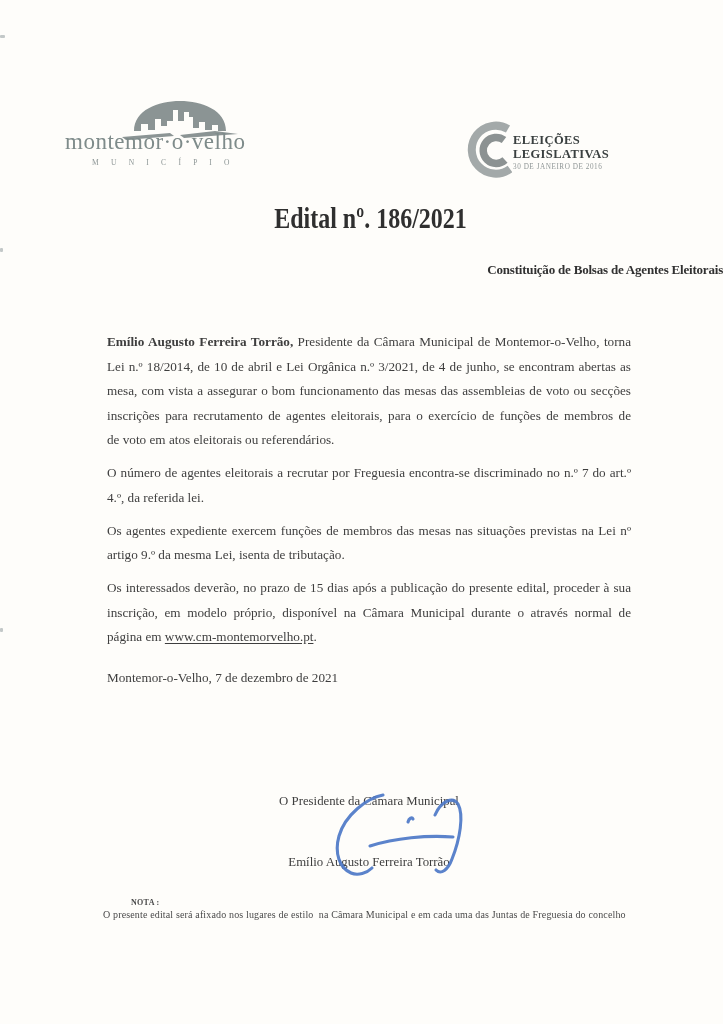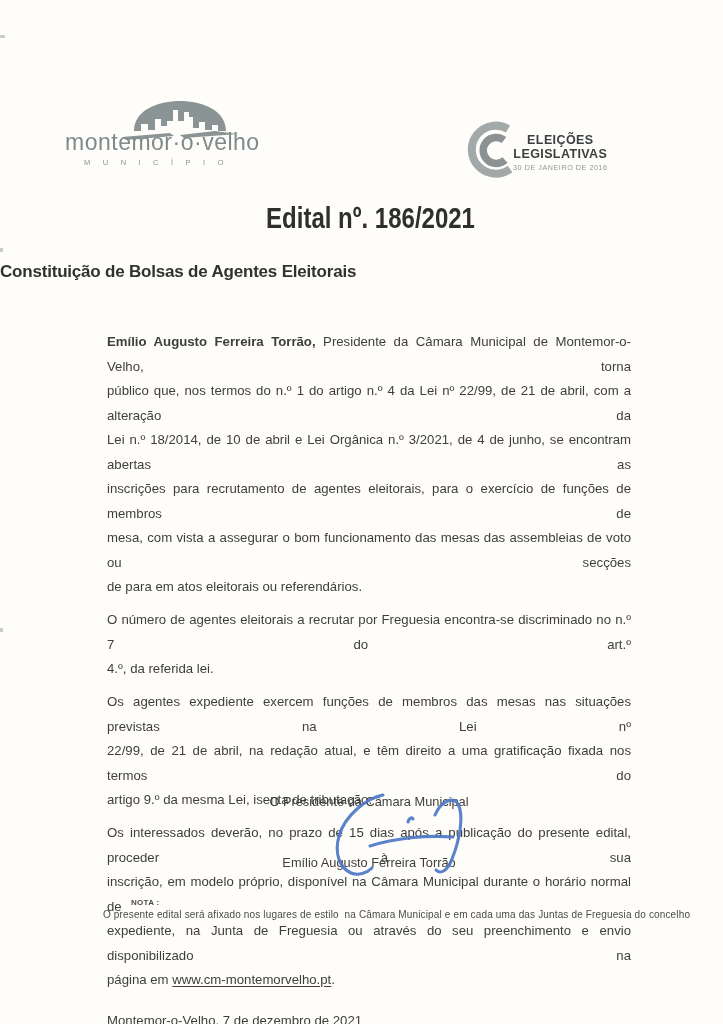--- a/index.html
+++ b/index.html
@@ -1,40 +1,40 @@
 <!DOCTYPE html>
 <html><head>
 <meta charset="utf-8">
 <style>
   html,body{margin:0;padding:0;}
   body{width:723px;height:1024px;background:#fefdfa;font-family:"Liberation Sans",sans-serif;}
-  .page{position:relative;width:723px;height:1024px;background:#fefdfa;overflow:hidden;color:#3e3e3e;}
+  .page{position:relative;width:723px;height:1024px;background:#fefdfa;overflow:hidden;color:#3e3e3e;font-family:Liberation Serif, serif;}
 
   
   .edge-mark{position:absolute;background:#c3c8c8;border-radius:1px;}
   .m1{left:0;top:35px;width:5px;height:3px;}
   .m2{left:0;top:248px;width:3px;height:4px;}
   .m3{left:0;top:628px;width:3px;height:4px;}
 
   
   .muni-logo{position:absolute;left:58px;top:96px;width:240px;height:80px;}
   .muni-sky{position:absolute;left:62px;top:2px;}
   .wordmark{position:absolute;left:7px;top:33px;font-size:23px;letter-spacing:.5px;color:#7e8b8a;font-weight:400;white-space:nowrap;}
-  .tagline{position:absolute;left:26px;top:62px;font-size:7.5px;letter-spacing:5.2px;color:#8b9494;white-space:nowrap;}
+  .tagline{position:absolute;left:34px;top:62px;font-size:7.5px;letter-spacing:5.2px;color:#8b9494;white-space:nowrap;}
 
   
-  .elections-logo{position:absolute;left:466px;top:118px;width:190px;height:62px;text-align:center;}
+  .elections-logo{position:absolute;left:466px;top:118px;width:190px;height:62px;}
   .arcs{position:absolute;left:0;top:2px;}
   .etext{position:absolute;left:47px;top:16px;}
   .el1,.el2{font-size:12.5px;font-weight:bold;letter-spacing:.4px;color:#3a4040;line-height:13.5px;white-space:nowrap;}
   .el3{font-size:7.2px;letter-spacing:.55px;color:#8f9696;margin-top:2px;white-space:nowrap;}
 
   
   .title{position:absolute;left:9px;top:201px;width:723px;text-align:center;font-size:30px;font-weight:bold;color:#2f2f2f;transform:scaleX(.8);transform-origin:50% 50%;white-space:nowrap;}
-  .subtitle{position:absolute;left:0;top:262px;width:723px;text-align:left;font-size:17px;font-weight:bold;letter-spacing:-.2px;color:#313131;white-space:nowrap;}
+  .subtitle{position:absolute;left:0;top:262px;width:723px;text-align:right;font-size:13px;font-weight:bold;letter-spacing:-.2px;color:#313131;white-space:nowrap;}
 
   
   .bodytext{position:absolute;left:107px;top:330px;width:524px;font-size:13.2px;line-height:24.5px;color:#3e3e3e;}
   .para{margin:0 0 8.5px 0;}
   .jline{text-align:justify;text-align-last:justify;white-space:normal;}
   .jline.last{text-align-last:left;}
   .u{text-decoration:underline;text-underline-offset:2px;}
   .dateline{margin-top:16.5px;}
 
   
@@ -77,39 +77,36 @@
       <div class="el3">30 DE JANEIRO DE 2016</div>
     </div>
   </div>
 
   <div class="title">Edital nº. 186/2021</div>
   <div class="subtitle">Constituição de Bolsas de Agentes Eleitorais</div>
 
   <div class="bodytext">
     <div class="para">
         <div class="jline"><b>Emílio Augusto Ferreira Torrão,</b> Presidente da Câmara Municipal de Montemor-o-Velho, torna</div>
-        <div class="jline">público que, nos termos do n.º 1 do artigo n.º 4 da Lei nº 22/99, de 21 de abril, com a alteração da</div>
         <div class="jline">Lei n.º 18/2014, de 10 de abril e Lei Orgânica n.º 3/2021, de 4 de junho, se encontram abertas as</div>
+        <div class="jline">mesa, com vista a assegurar o bom funcionamento das mesas das assembleias de voto ou secções</div>
         <div class="jline">inscrições para recrutamento de agentes eleitorais, para o exercício de funções de membros de</div>
-        <div class="jline">mesa, com vista a assegurar o bom funcionamento das mesas das assembleias de voto ou secções</div>
-        <div class="jline last">de para em atos eleitorais ou referendários.</div>
+        <div class="jline last">de voto em atos eleitorais ou referendários.</div>
       </div>
     <div class="para">
         <div class="jline">O número de agentes eleitorais a recrutar por Freguesia encontra-se discriminado no n.º 7 do art.º</div>
         <div class="jline last">4.º, da referida lei.</div>
       </div>
     <div class="para">
         <div class="jline">Os agentes expediente exercem funções de membros das mesas nas situações previstas na Lei nº</div>
-        <div class="jline">22/99, de 21 de abril, na redação atual, e têm direito a uma gratificação fixada nos termos do</div>
         <div class="jline last">artigo 9.º da mesma Lei, isenta de tributação.</div>
       </div>
     <div class="para">
         <div class="jline">Os interessados deverão, no prazo de 15 dias após a publicação do presente edital, proceder à sua</div>
-        <div class="jline">inscrição, em modelo próprio, disponível na Câmara Municipal durante o horário normal de</div>
-        <div class="jline">expediente, na Junta de Freguesia ou através do seu preenchimento e envio disponibilizado na</div>
+        <div class="jline">inscrição, em modelo próprio, disponível na Câmara Municipal durante o através normal de</div>
         <div class="jline last">página em <span class="u">www.cm-montemorvelho.pt</span>.</div>
       </div>
     <div class="dateline">Montemor-o-Velho, 7 de dezembro de 2021</div>
   </div>
 
   <div class="sigrole">O Presidente da Câmara Municipal</div>
   <div class="signame">Emílio Augusto Ferreira Torrão</div>
   <svg class="signature" width="172" height="90" viewBox="0 0 172 90">
     <g fill="none" stroke="#4e79c8" stroke-width="3.1" stroke-linecap="round" opacity="0.92">
       <path d="M88,4 C72,7 50,24 44,45 C39,63 45,77 56,82 C63,85 72,82 77,77"></path>

